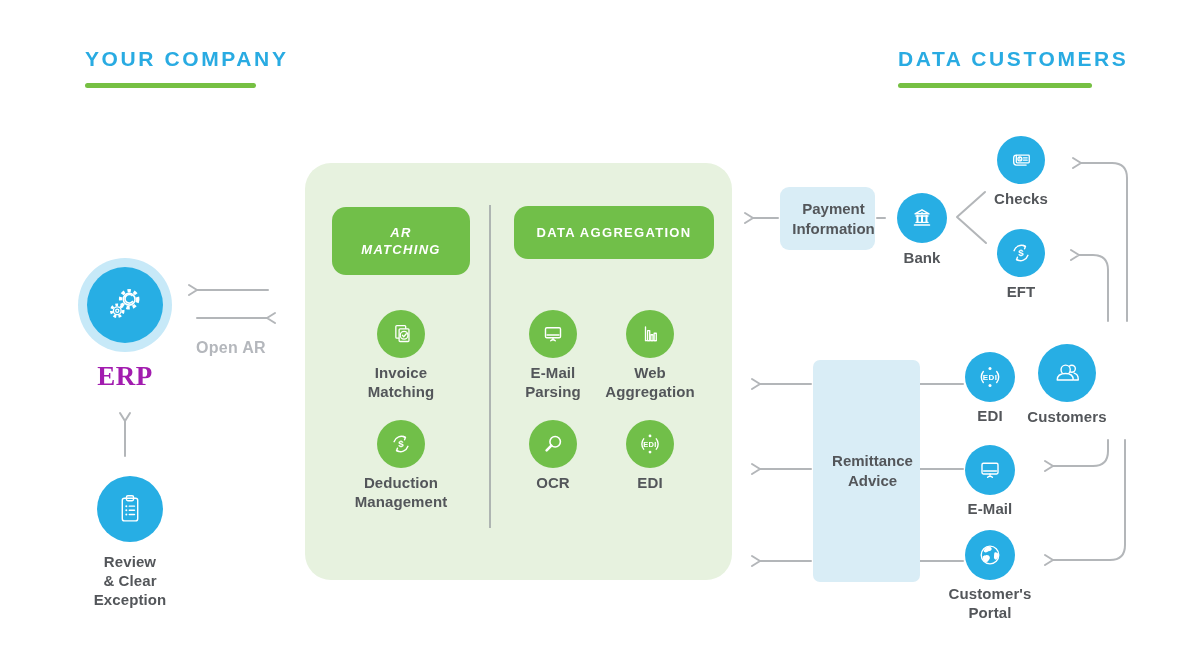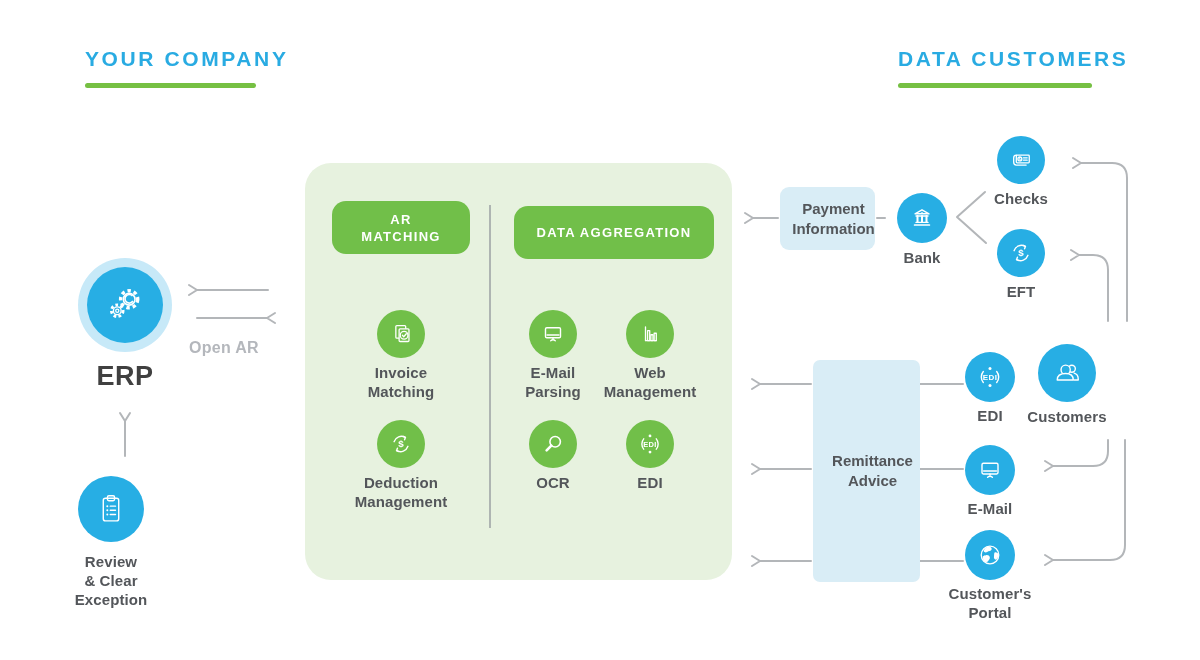--- a/index.html
+++ b/index.html
@@ -35,22 +35,22 @@
   .c48 { width:48px; height:48px; }
   .c50 { width:50px; height:50px; }
   .c58 { width:58px; height:58px; }
   .c66 { width:66px; height:66px; }
   .c76 { width:76px; height:76px; box-shadow:0 0 0 9px #c7e9f8; }
   .label {
     margin-top:5px; font-size:15px; font-weight:700; color:#53565a;
     line-height:19px; text-align:center; white-space:pre-line; letter-spacing:.1px;
   }
   .erp-label {
-    position:absolute; z-index:2; font-size:27px; font-weight:700; color:#404040;
-    text-align:center; letter-spacing:.5px;
+    position:absolute; z-index:2; font-size:27px; font-weight:700; color:#a21caf;
+    text-align:center; letter-spacing:.5px;font-family:Liberation Serif, serif;
   }
   .openar {
     position:absolute; z-index:2; font-size:16px; font-weight:700; color:#b4b7bc;
     text-align:center; letter-spacing:.3px;
   }
   .infobox {
     position:absolute; z-index:2; background:#d9edf6; border-radius:9px;
     display:flex; align-items:center; justify-content:center; text-align:center;
     font-size:15px; font-weight:700; color:#53565a; line-height:20px; white-space:pre-line;padding-left:12px;
   }
@@ -139,41 +139,41 @@
         <circle cx="26" cy="16.5" r="8.2" stroke-width="3.4" stroke-dasharray="3.4 3"></circle>
         <circle cx="26" cy="16.5" r="5.6" stroke-width="1.6"></circle>
         <path d="M29.2,13.4 A4.1,4.1 0 1 0 29.6,18.2" stroke-width="1.6"></path>
         <circle cx="14.6" cy="27.5" r="5.6" stroke-width="2.8" stroke-dasharray="2.7 2.3"></circle>
         <circle cx="14.6" cy="27.5" r="3.7" stroke-width="1.4"></circle>
         <circle cx="14.6" cy="27.5" r="1.5" stroke-width="1.3"></circle>
       </svg>
     </div>
   </div>
   <div class="erp-label" style="left:65px; top:361px; width:120px;">ERP</div>
-  <div class="openar" style="left:174px; top:339px; width:100px;">Open AR</div>
-
-  <div class="node" style="left:41px; top:476px; width:140px;justify-content:space-between;">
+  <div class="openar" style="left:181px; top:339px; width:100px;">Open AR</div>
+
+  <div class="node" style="left:60px; top:476px; width:140px;justify-content:space-between;">
     <div class="circle blue c66">
       <svg class="icon" width="38" height="38" viewBox="0 0 32 32" fill="none" stroke="#ffffff" stroke-width="1.4" stroke-linecap="round">
         <rect x="9.5" y="7" width="13" height="19" rx="1.8"></rect>
         <rect x="13" y="4.8" width="6" height="4.2" rx="1.2"></rect>
         <circle cx="12.9" cy="13.6" r=".85" fill="#ffffff" stroke="none"></circle>
         <line x1="15.4" y1="13.6" x2="19.8" y2="13.6"></line>
         <circle cx="12.9" cy="17.1" r=".85" fill="#ffffff" stroke="none"></circle>
         <line x1="15.4" y1="17.1" x2="19.8" y2="17.1"></line>
         <circle cx="12.9" cy="20.6" r=".85" fill="#ffffff" stroke="none"></circle>
         <line x1="15.4" y1="20.6" x2="19.8" y2="20.6"></line>
       </svg>
     </div>
     <div class="label" style="margin-top:10px;">Review
 &amp; Clear
 Exception</div>
   </div>
 
-  <div class="pill" style="left:332px; top:201px; width:138px; height:53px;">AR
+  <div class="pill" style="left:332px; top:207px; width:138px; height:68px;font-style:italic;">AR
 MATCHING</div>
   <div class="pill" style="left:514px; top:206px; width:200px; height:53px;">DATA AGGREGATION</div>
 
   <div class="node" style="left:341px; top:310px; width:120px;">
     <div class="circle green c48">
       <svg class="icon" width="30" height="30" viewBox="0 0 32 32" fill="none" stroke="#ffffff" stroke-width="1.3" stroke-linecap="round" stroke-linejoin="round">
         <rect x="10.5" y="7" width="10.5" height="13.5" rx="1"></rect>
         <rect x="14" y="10.5" width="10.5" height="13.5" rx="1" fill="#71bf49"></rect>
         <circle cx="19.3" cy="17.3" r="4.1"></circle>
         <path d="M17.5,17.4 l1.4,1.5 l2.8,-3.2"></path>
@@ -214,21 +214,21 @@
     <div class="circle green c48">
       <svg class="icon" width="30" height="30" viewBox="0 0 32 32" fill="none" stroke="#ffffff" stroke-width="1.3" stroke-linecap="round" stroke-linejoin="round">
         <line x1="11.2" y1="8.5" x2="11.2" y2="23"></line>
         <line x1="11.2" y1="23" x2="22.8" y2="23"></line>
         <rect x="13.4" y="12.5" width="2.3" height="10.5"></rect>
         <rect x="16.9" y="16.8" width="2.3" height="6.2"></rect>
         <rect x="20.4" y="15.2" width="2.3" height="7.8"></rect>
       </svg>
     </div>
     <div class="label">Web
-Management</div>
+Aggregation</div>
   </div>
 
   <div class="node" style="left:493px; top:420px; width:120px;">
     <div class="circle green c48">
       <svg class="icon" width="30" height="30" viewBox="0 0 32 32" fill="none" stroke="#ffffff" stroke-linecap="round">
         <circle cx="18.3" cy="13.6" r="5.6" stroke-width="1.6"></circle>
         <line x1="14.2" y1="17.7" x2="9.2" y2="22.8" stroke-width="2.6"></line>
       </svg>
     </div>
     <div class="label">OCR</div>

